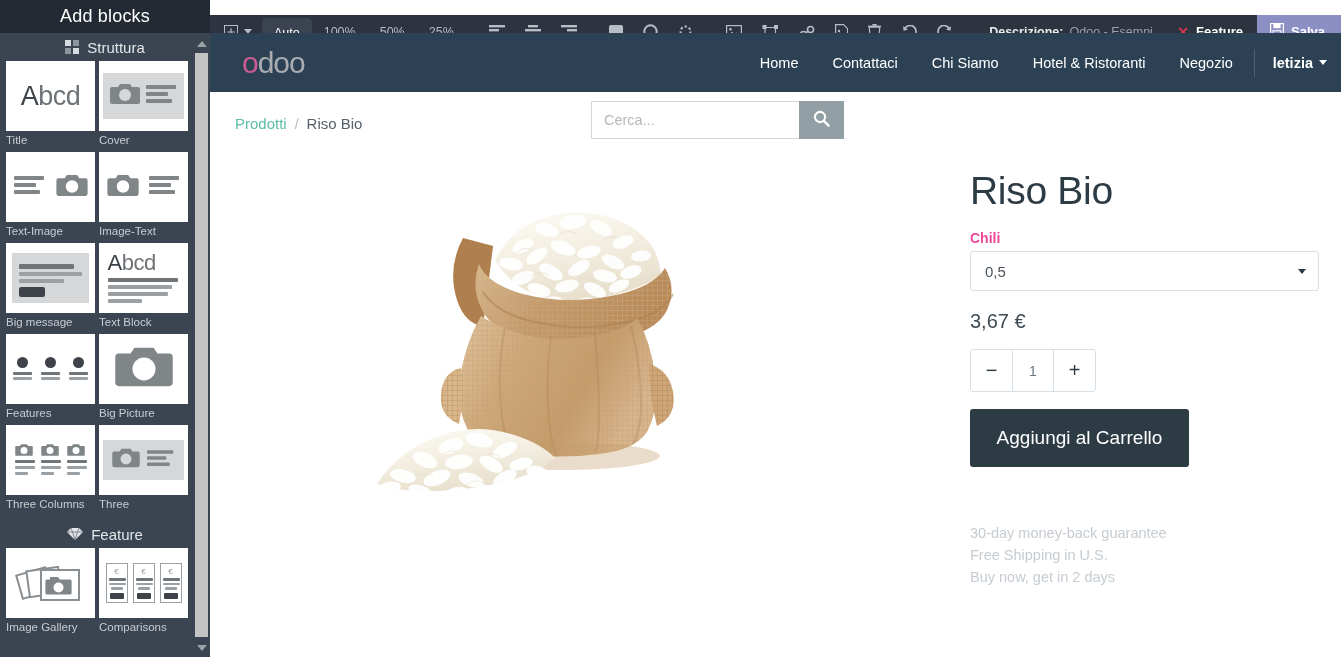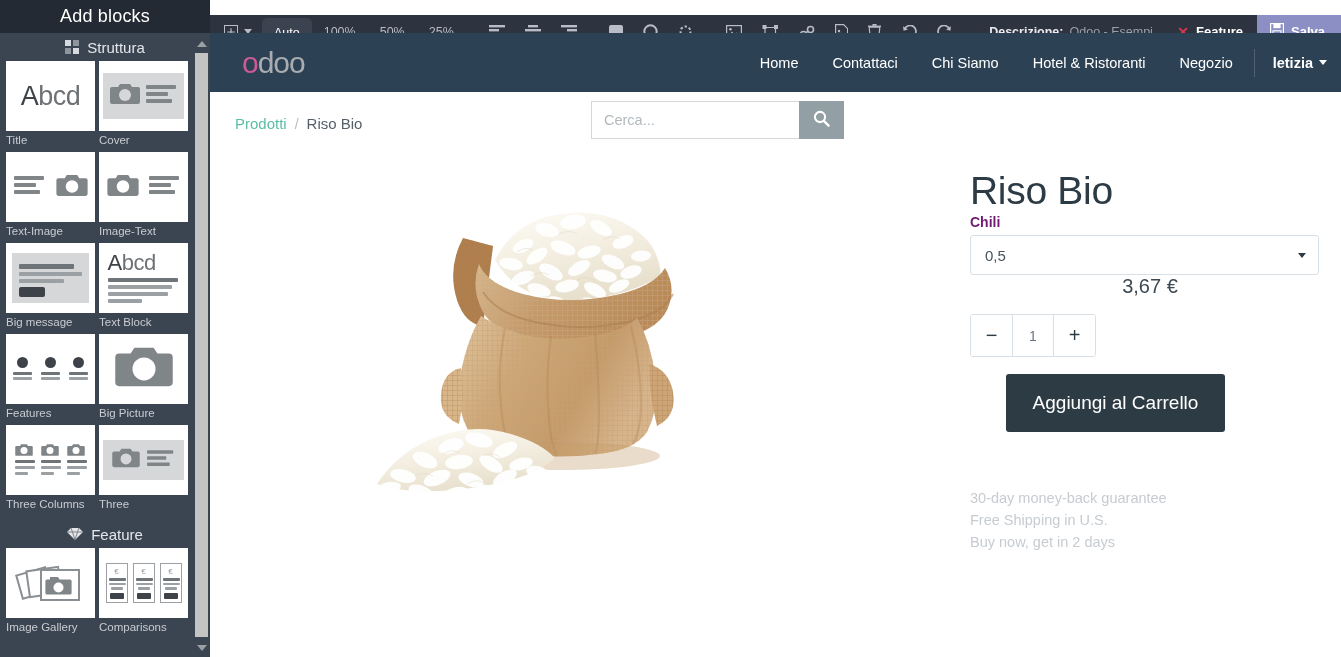--- a/index.html
+++ b/index.html
@@ -207,40 +207,42 @@
   
   #product-panel {
     position: absolute; left: 760px; top: 135px;
     width: 360px;
   }
   #product-title {
     font-size: 39px; color: #2d3b45; font-weight: normal;
     line-height: 46px; letter-spacing: -.3px;
   }
   #attr-label {
-    font-size: 14px; color: #701a75; font-weight: bold;
+    margin-top: 16px;
+    font-size: 14px; color: #ec4899; font-weight: bold;
   }
   #attr-select {
     margin-top: 5px;
     width: 349px; height: 40px;
     border: 1px solid #d6e0e6; border-radius: 3px;
     display: flex; align-items: center;
     padding: 0 14px;
     font-size: 15px; color: #4a545c;
     position: relative;
     background: #fff;
   }
   #attr-select .sel-caret {
     position: absolute; right: 12px;
     width: 0; height: 0;
     border-left: 4px solid transparent; border-right: 4px solid transparent;
     border-top: 5px solid #2d3b45;
   }
   #price {
-    font-size: 20px; color: #3e4a53; text-align: center;
+    margin-top: 19px;
+    font-size: 20px; color: #3e4a53;
   }
   #qty {
     margin-top: 16px;
     display: flex; width: 126px; height: 43px;
     border: 1px solid #d6e0e6; border-radius: 3px;
     overflow: hidden; background: #fff;
   }
   .qty-btn {
     width: 42px; height: 41px;
     display: flex; align-items: center; justify-content: center;
@@ -256,21 +258,20 @@
     font-family: "Liberation Sans", sans-serif;
   }
   #btn-cart {
     margin-top: 17px;
     background: #2d3b45; color: #ffffff;
     border: none; border-radius: 3px;
     width: 219px; height: 58px;
     font-size: 19px;
     font-family: "Liberation Sans", sans-serif;
     cursor: pointer;
-    margin-left: 36px;
   }
   #guarantees {
     margin-top: 55px;
     color: #c6ccd1; font-size: 14.5px; line-height: 22px;
   }
 
   
   svg.riso { display:block; }
 </style>
 </head>

